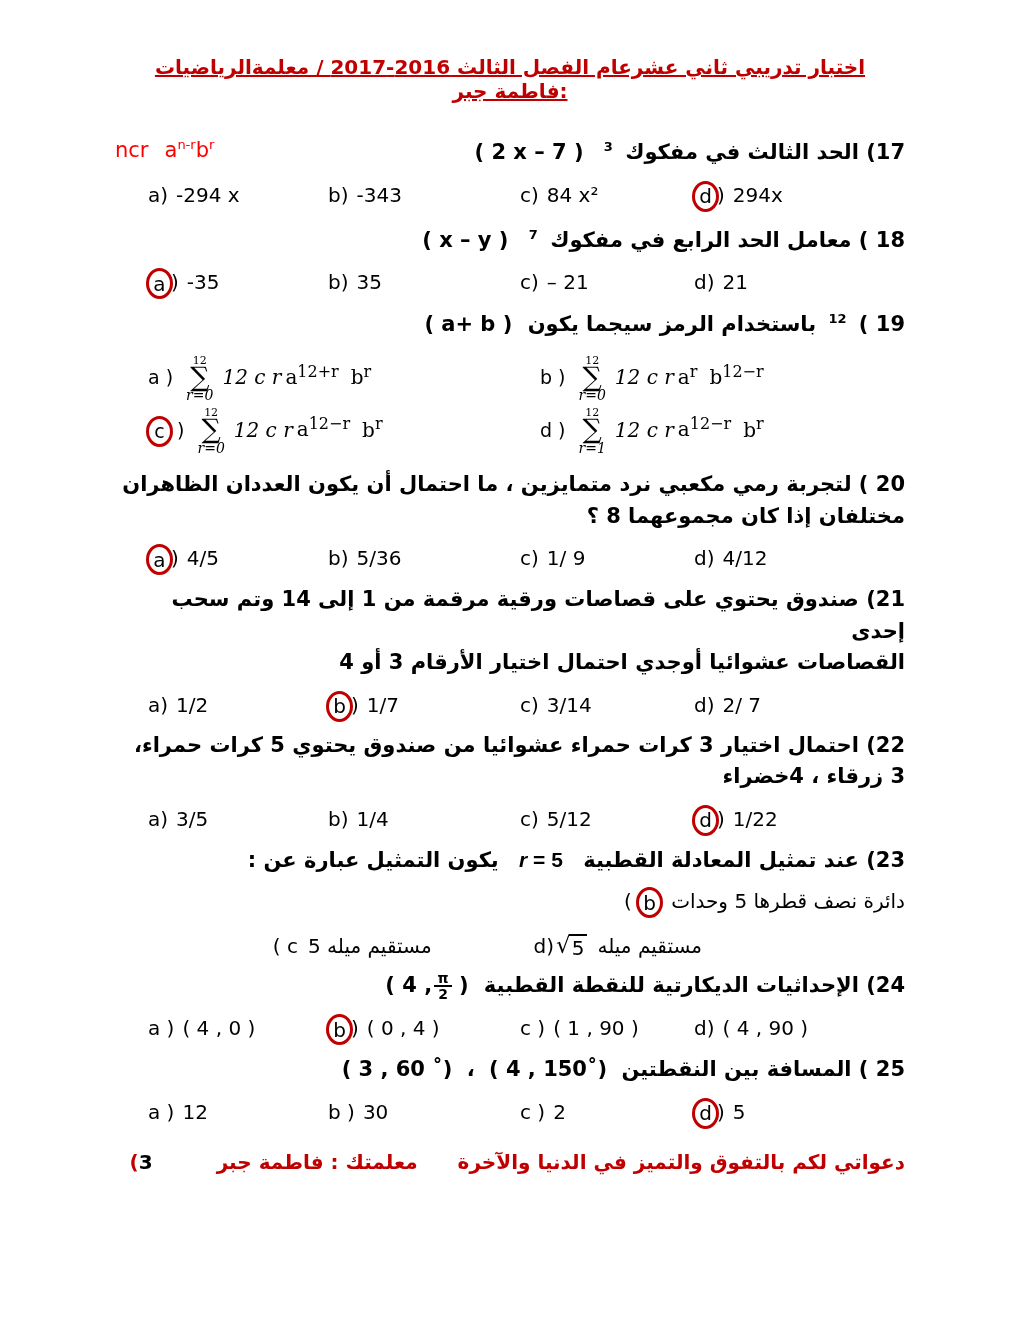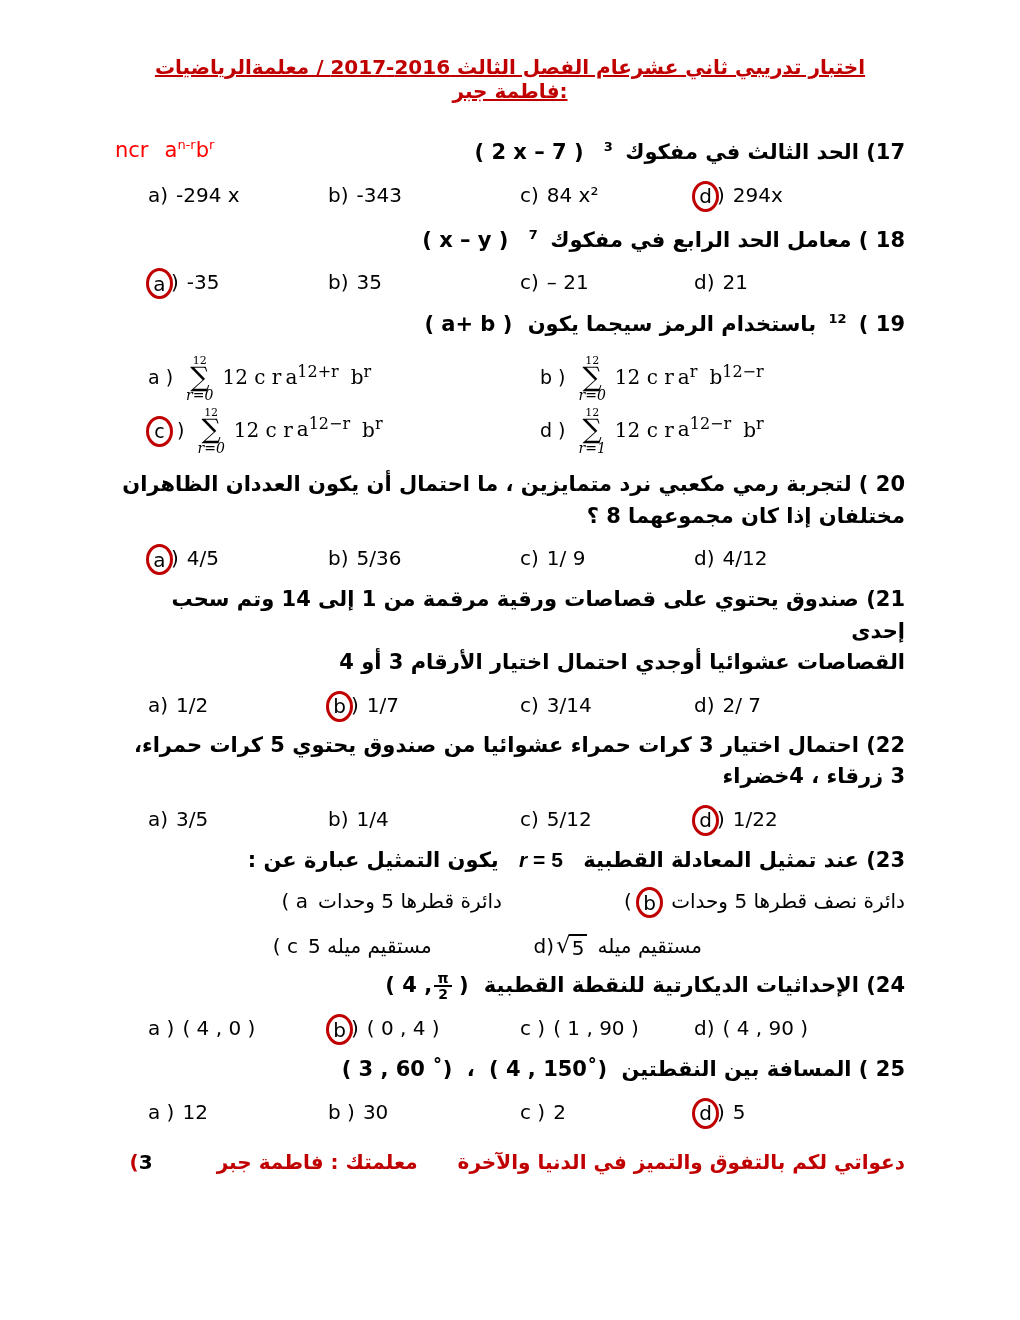--- a/index.html
+++ b/index.html
@@ -23,21 +23,21 @@
           min-width:27px; height:31px; border:3px solid #C00000; border-radius:50%;
           margin:-5px -2px; vertical-align:middle; }
 
   .opts19 { display:grid; grid-template-columns:392px auto; padding-left:33px;
             font-size:19px; row-gap:5px; direction:ltr; }
   .sigma { display:inline-flex; flex-direction:column; align-items:center; line-height:1;
            vertical-align:middle; font-family:"DejaVu Serif",serif; margin:0 5px; }
   .stop { font-size:11px; }
   .ssym { font-size:27px; line-height:0.85; }
   .sbot { font-size:14px; font-style:italic; }
-  .mit  { font-family:"DejaVu Serif",serif; margin:0 4px; font-size:20px;}
+  .mit  { font-family:"DejaVu Serif",serif; font-style:italic; margin:0 4px; font-size:20px;}
   .mrm  { font-family:"DejaVu Serif",serif; font-size:20px; }
   .msup { font-size:16px; font-family:"DejaVu Serif",serif; }
   .mb   { margin-left:12px; }
 
   .hint { position:absolute; left:0; top:0; color:#FF0000; font-size:21px; direction:ltr; }
   .hint .gap { margin-left:16px; }
   .hsup { font-size:13px; }
 
   .q17row { position:relative; margin-top:34px; }
   .mt-opts  { margin-top:14px; }
@@ -202,21 +202,20 @@
     <div class="qhead">
       <span class="num" dir="ltr">(23</span>
       <span>عند تمثيل المعادلة القطبية</span>
       <span class="mathb" dir="ltr"><span class="rvar">r</span><span> =  5</span></span>
       <span>يكون التمثيل عبارة عن :</span>
     </div>
     <div class="q23row q23r1">
       <div class="cell-b"><span>دائرة نصف قطرها 5 وحدات</span><span class="cl" dir="ltr"><span>( </span><span class="circ">
               <span>b</span>
             </span></span></div>
-      <div class="cell-a"><span>دائرة قطرها 5 وحدات</span><span class="cl" dir="ltr"><span>( </span><span>a</span></span></div>
     </div>
     <div class="q23row q23r2">
       <div class="cell-d"><span>مستقيم ميله</span><span class="cl" dir="ltr"><span>d)</span><span class="sqrt">
               <span class="rsym">√</span>
               <span class="rad">5</span>
             </span></span></div>
       <div class="cell-c"><span>مستقيم ميله 5</span><span class="cl" dir="ltr"><span>( </span><span>c</span></span></div>
     </div>
   </section>
 

